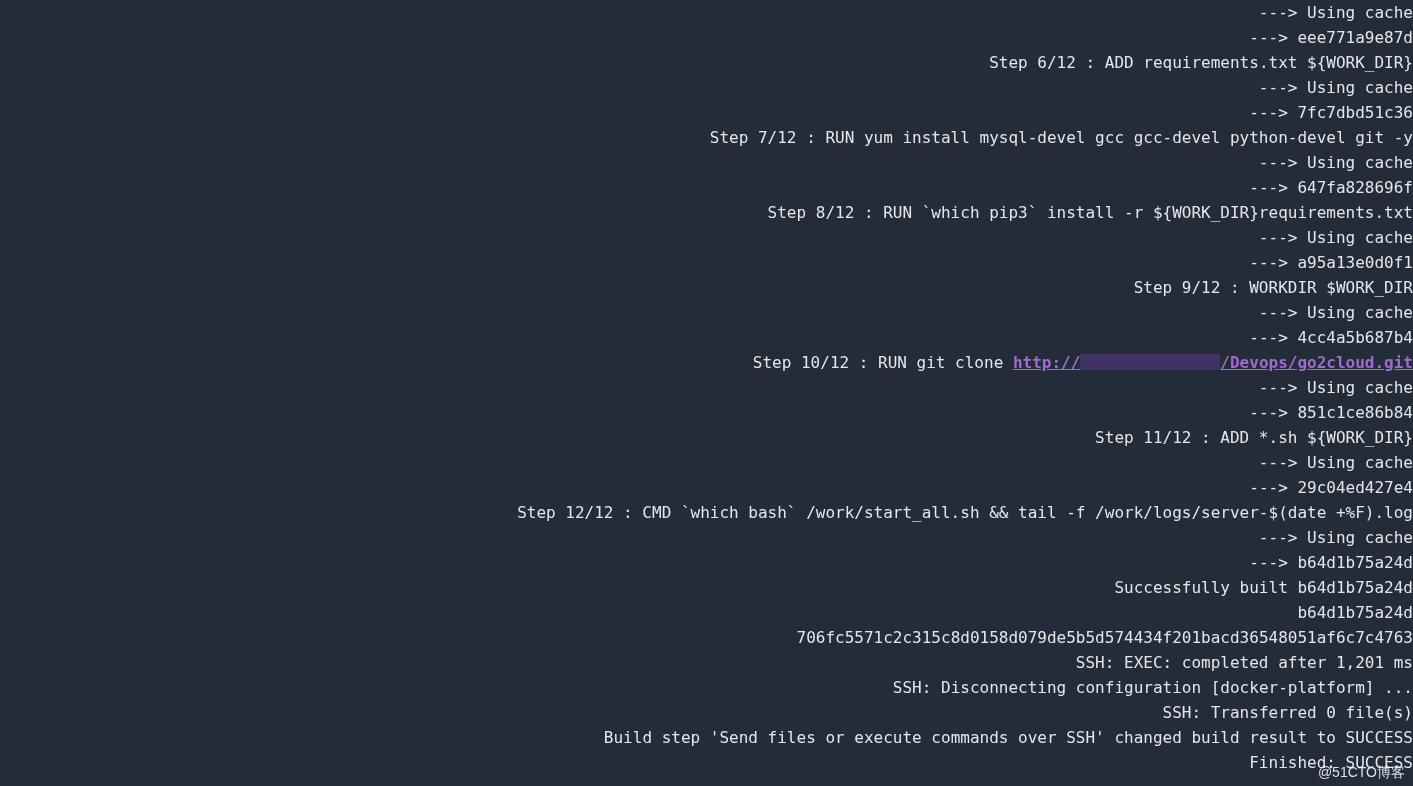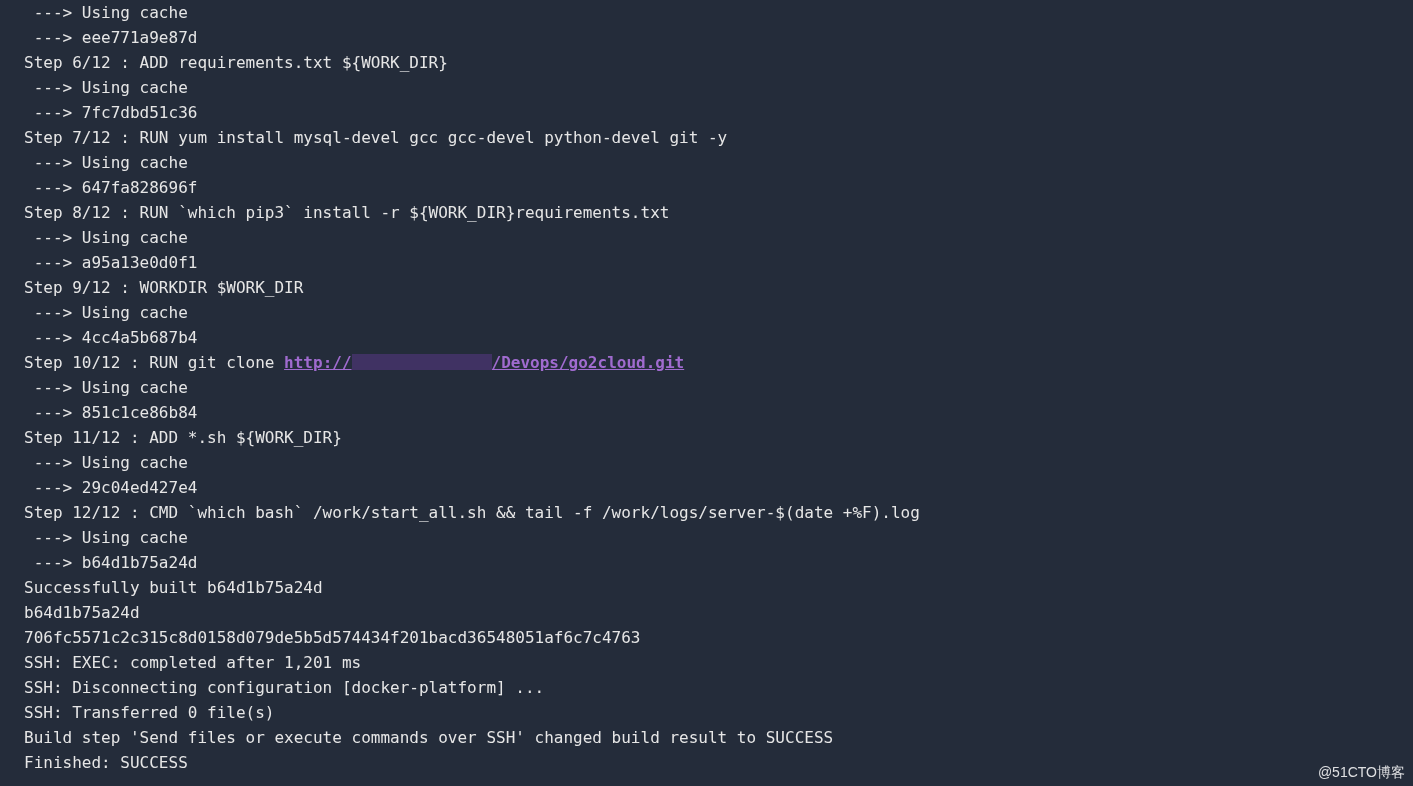--- a/index.html
+++ b/index.html
@@ -12,21 +12,21 @@
   }
   pre.console {
     margin: 0;
     padding: 0 0 0 24px;
     font-family: "Consolas", "Menlo", "DejaVu Sans Mono", monospace;
     font-size: 16px;
     line-height: 25px;
     color: #e6e6e6;
     white-space: pre;
   }
-  .line { display: block; }
+  .line { display: block; text-align: right; }
   .link {
     color: #a06bcf;
     text-decoration: underline;
     font-weight: bold;
   }
   .link .redacted {
     display: inline-block;
     width: 140px;
     height: 16px;
     background: #403263;

